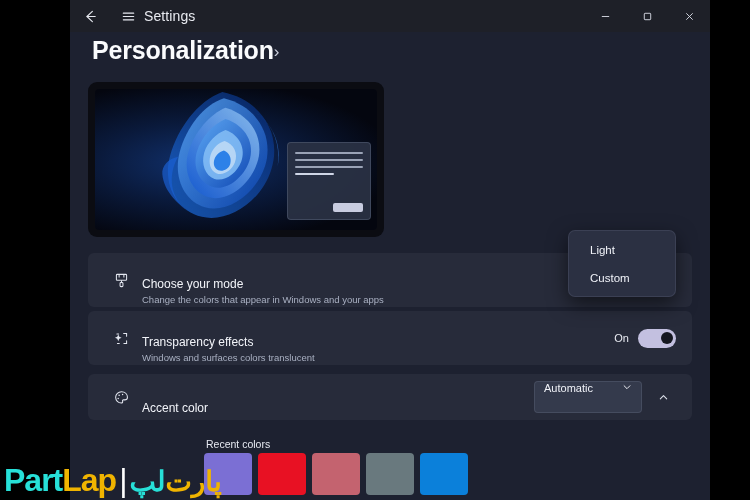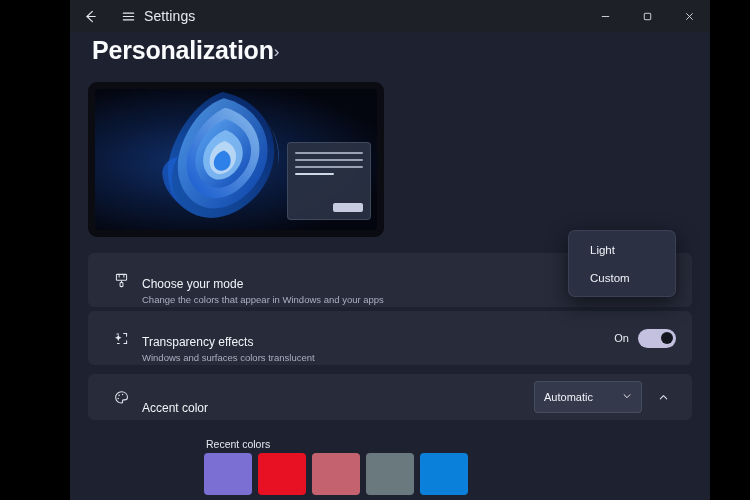--- a/index.html
+++ b/index.html
@@ -96,21 +96,21 @@
     background: #c3c0e0; position: relative;
   }
   #toggle-knob {
     position: absolute; right: 3px; top: 50%; transform: translateY(-50%);
     width: 12px; height: 12px; border-radius: 50%; background: #151720;
   }
 
   
   #accent-controls { display: flex; align-items: center; gap: 8px; }
   #accent-select {
-    display: flex; align-items: center; justify-content: space-between;
+    display: flex; justify-content: space-between;
     width: 108px; height: 32px; padding: 0 9px;
     background: #343a4c; border: 1px solid rgba(150,158,182,.18);
     border-radius: 4px; font-size: 11px; color: #f0f2f8;
   }
   #accent-expander {
     width: 26px; height: 26px; display: flex; align-items: center; justify-content: center;
     color: #dfe2ec;
   }
 
   
@@ -315,13 +315,20 @@
       <div class="flyout-item">
         <span>Light</span>
       </div>
       <div class="flyout-item">
         <span>Custom</span>
       </div>
     </div>
 
   </div>
 
+  <div id="watermark">
+    <span id="wm-part">Part</span>
+    <span id="wm-lap">Lap</span>
+    <span id="wm-bar">|</span>
+    <span id="wm-fa1">لپ</span>
+    <span id="wm-fa2">پارت</span>
+  </div>
 </div>
 
 </body></html>

